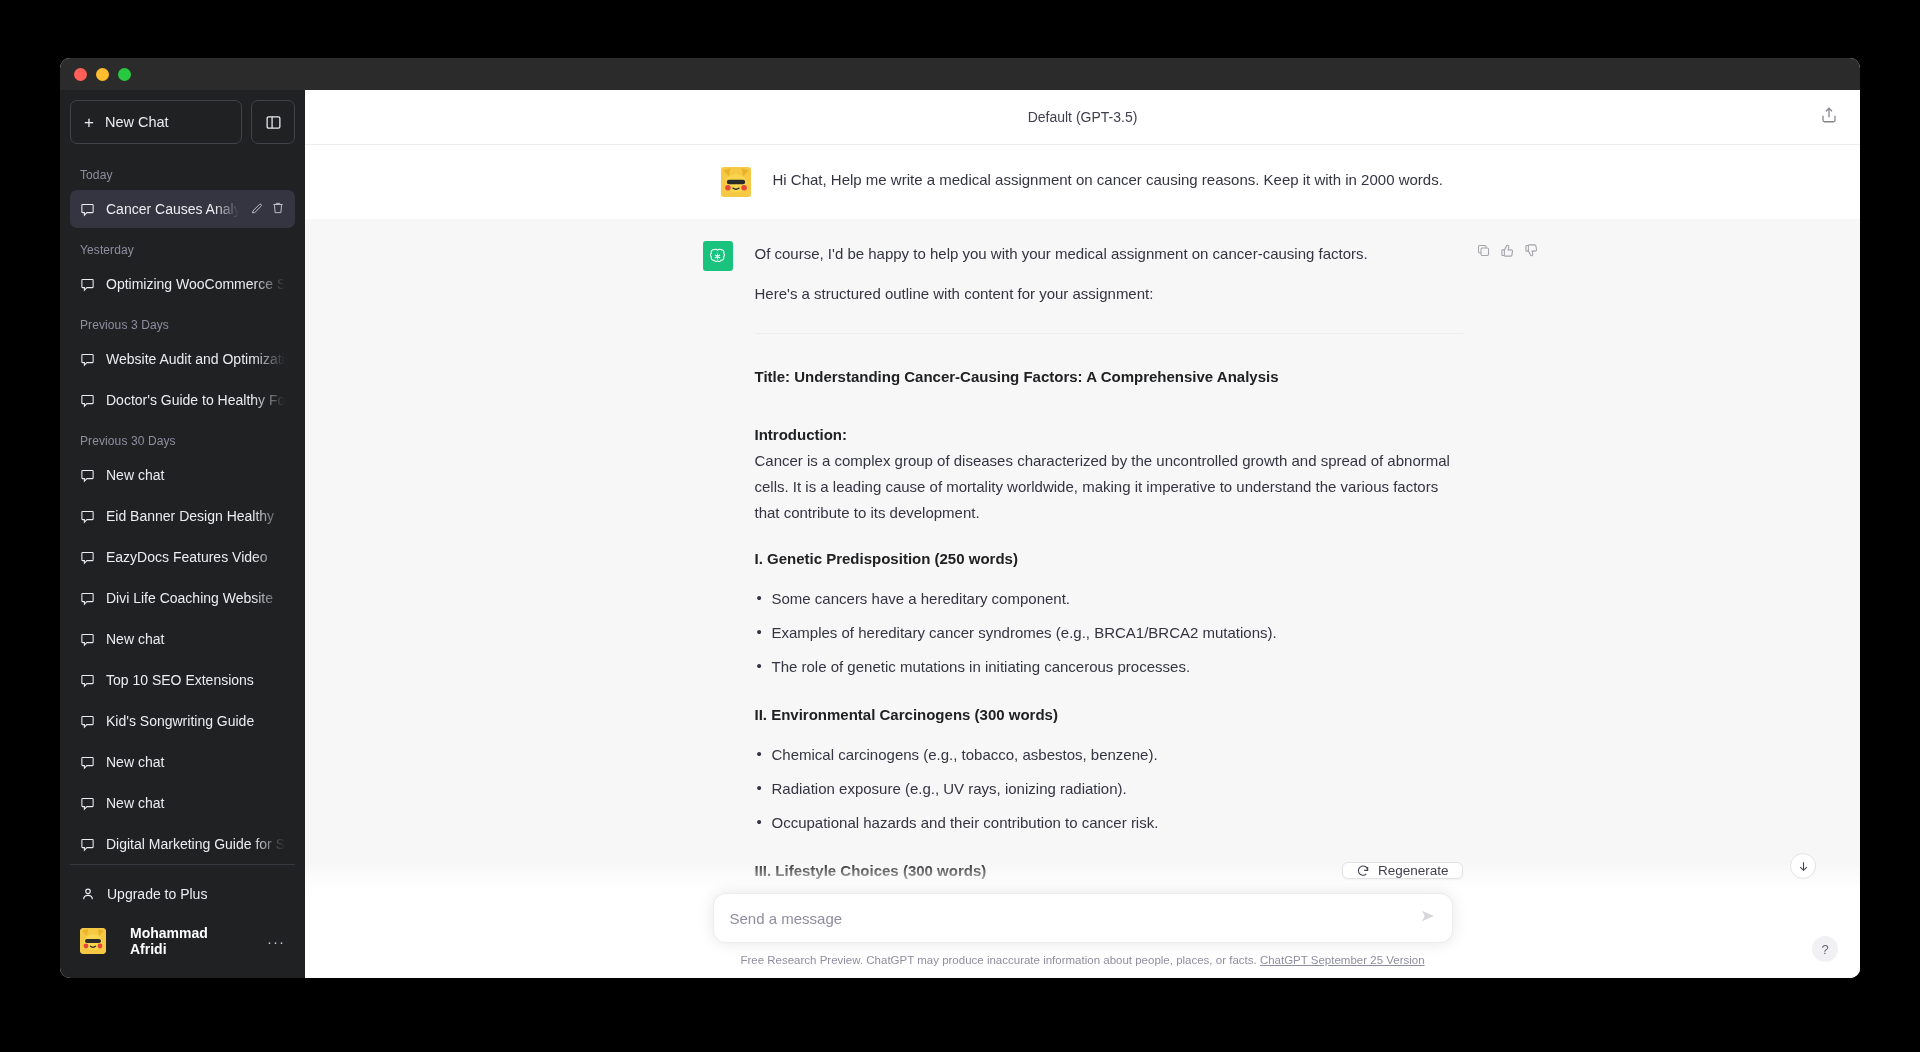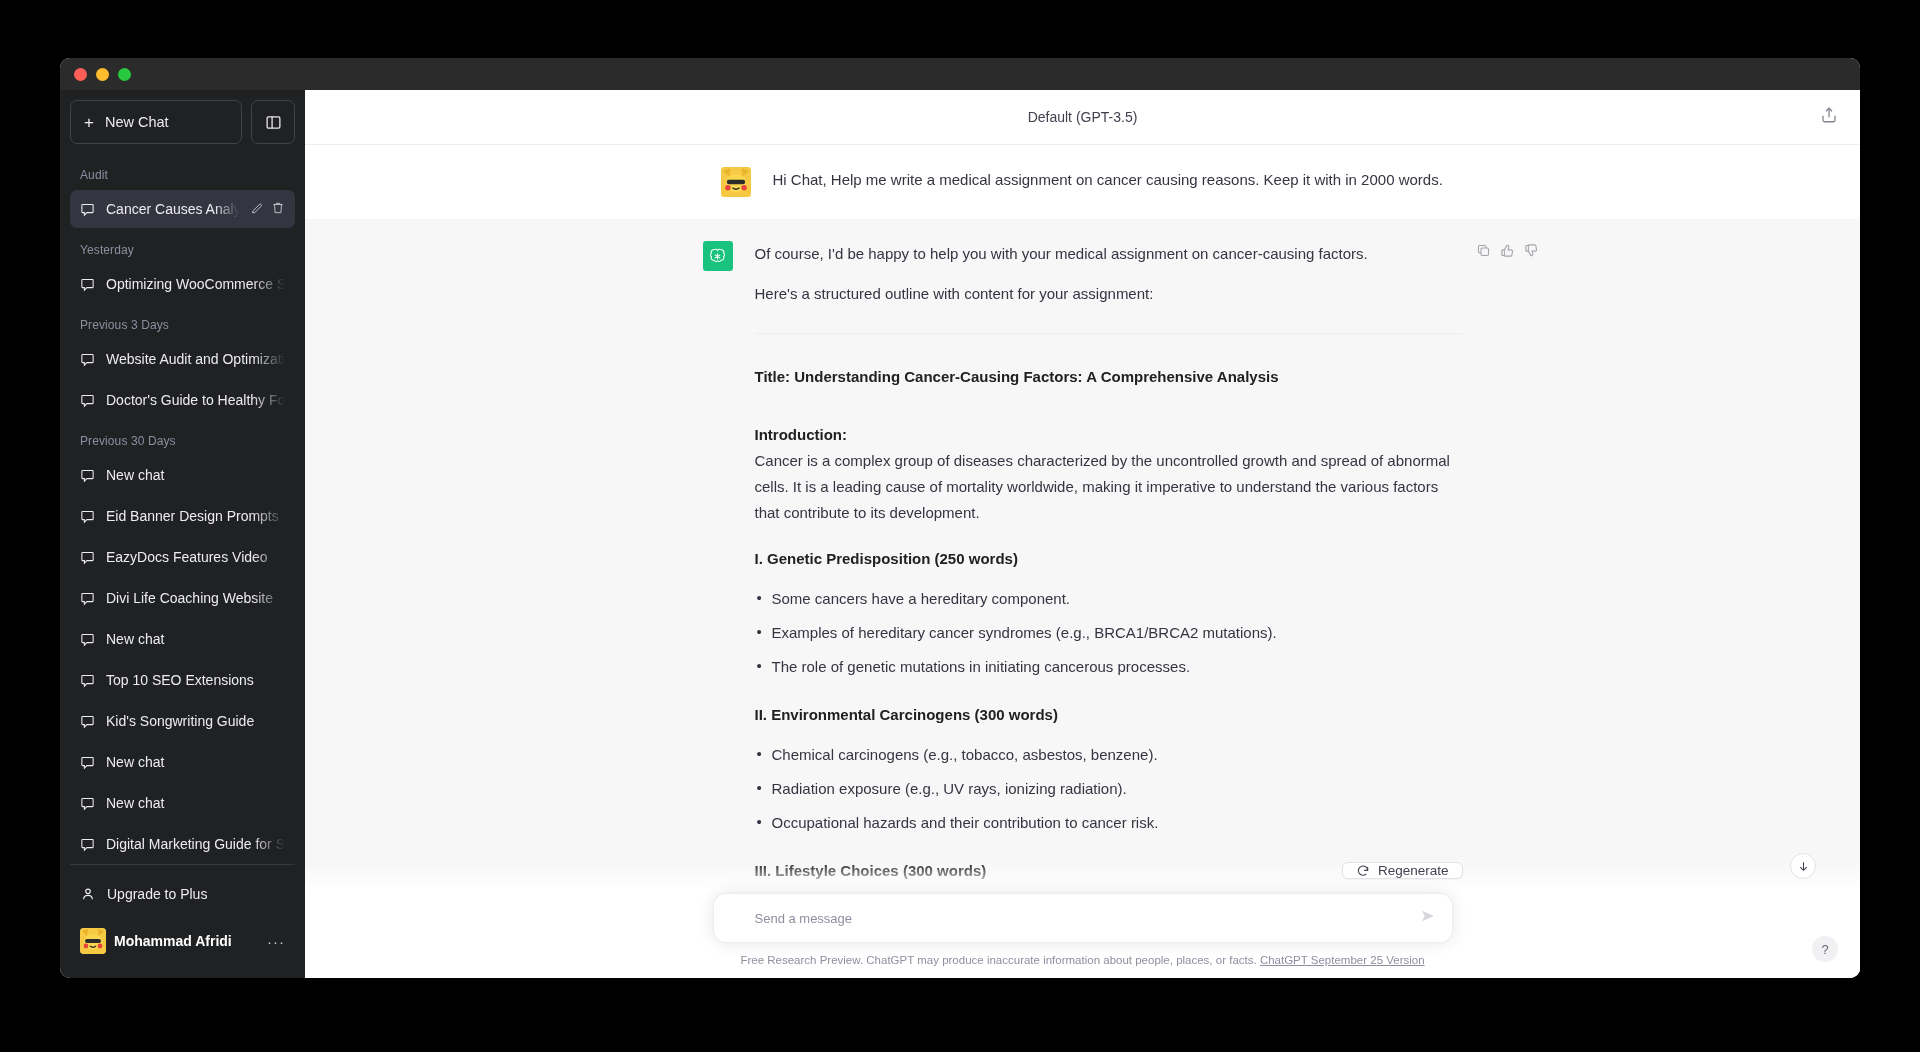--- a/index.html
+++ b/index.html
@@ -114,21 +114,21 @@
     flex: 0 0 auto;
     border-top: 1px solid #37383f;
     padding: 9px 0 14px 0;
   }
   #upgrade-row {
     display: flex; align-items: center; gap: 11px;
     height: 40px; padding: 0 10px;
     color: #ececf1; font-size: 14px; border-radius: 7px; cursor: pointer;
   }
   #user-row {
-    display: flex; align-items: center; gap: 8px;
+    display: flex; align-items: center; gap: 24px;
     height: 46px; padding: 0 10px; margin-top: 4px;
     border-radius: 7px; cursor: pointer;
   }
   #avatar {
     width: 26px; height: 26px; border-radius: 4px;
     flex: 0 0 26px; overflow: hidden; background: #f5c542;
     position: relative;
   }
   #user-name { flex: 1; color: #ffffff; font-size: 14px; font-weight: bold; }
   #user-dots { color: #c5c5d2; font-size: 15px; letter-spacing: 1px; }
@@ -222,24 +222,23 @@
     background: #ffffff;
     border: 1px solid rgba(0,0,0,0.07);
     border-radius: 13px;
     box-shadow: 0 0 16px rgba(0,0,0,0.10);
     display: flex; align-items: center;
     padding: 0 16px;
     height: 50px;
   }
   #message-input {
     flex: 1; border: none; outline: none;
-    font-size: 13px; color: #343541;
+    font-size: 15px; color: #343541;
     font-family: "Liberation Sans", sans-serif;
     background: transparent;
-    margin-left: 25px;
   }
   #message-input::placeholder { color: #8e8ea0; }
   #send-btn { cursor: pointer; opacity: 0.35; padding-left: 8px; }
   #footer-note {
     text-align: center; font-size: 11.5px; color: #8e8ea0;
     margin-top: 11px;
   }
   #footer-note a { color: #8e8ea0; text-decoration: underline; }
   #help-btn {
     position: absolute; right: 22px; bottom: 16px;
@@ -271,21 +270,21 @@
         </div>
         <div id="toggle-sidebar-btn">
           <svg width="17" height="17" viewBox="0 0 24 24" fill="none" stroke="#ececf1" stroke-width="1.8">
             <rect x="3" y="4" width="18" height="16" rx="2"></rect>
             <line x1="10" y1="4" x2="10" y2="20"></line>
           </svg>
         </div>
       </div>
 
       <div id="chat-list">
-          <div class="group-label">Audit</div>
+          <div class="group-label">Today</div>
           <div class="chat-row active">
             <svg width="15" height="15" viewBox="0 0 24 24" fill="none" stroke="#ececf1" stroke-width="1.7" style="flex: 0 0 15px;">
               <path d="M20 4H4a1 1 0 0 0-1 1v11a1 1 0 0 0 1 1h3v4l4-4h9a1 1 0 0 0 1-1V5a1 1 0 0 0-1-1z"></path>
             </svg>
             <span class="chat-title">Cancer Causes Analysi</span>
             <span class="row-actions">
               <span class="ic"><svg width="14" height="14" viewBox="0 0 24 24" fill="none" stroke="#ececf1" stroke-width="1.7">
                   <path d="M4 20h4L19 9a2.1 2.1 0 0 0-3-3L5 17v3z"></path>
                 </svg></span>
               <span class="ic"><svg width="14" height="14" viewBox="0 0 24 24" fill="none" stroke="#ececf1" stroke-width="1.7">
@@ -319,21 +318,21 @@
           <div class="chat-row">
             <svg width="15" height="15" viewBox="0 0 24 24" fill="none" stroke="#ececf1" stroke-width="1.7" style="flex: 0 0 15px;">
               <path d="M20 4H4a1 1 0 0 0-1 1v11a1 1 0 0 0 1 1h3v4l4-4h9a1 1 0 0 0 1-1V5a1 1 0 0 0-1-1z"></path>
             </svg>
             <span class="chat-title">New chat</span>
           </div>
           <div class="chat-row">
             <svg width="15" height="15" viewBox="0 0 24 24" fill="none" stroke="#ececf1" stroke-width="1.7" style="flex: 0 0 15px;">
               <path d="M20 4H4a1 1 0 0 0-1 1v11a1 1 0 0 0 1 1h3v4l4-4h9a1 1 0 0 0 1-1V5a1 1 0 0 0-1-1z"></path>
             </svg>
-            <span class="chat-title">Eid Banner Design Prompts</span>
+            <span class="chat-title">Eid Banner Design Healthy</span>
           </div>
           <div class="chat-row">
             <svg width="15" height="15" viewBox="0 0 24 24" fill="none" stroke="#ececf1" stroke-width="1.7" style="flex: 0 0 15px;">
               <path d="M20 4H4a1 1 0 0 0-1 1v11a1 1 0 0 0 1 1h3v4l4-4h9a1 1 0 0 0 1-1V5a1 1 0 0 0-1-1z"></path>
             </svg>
             <span class="chat-title">EazyDocs Features Video</span>
           </div>
           <div class="chat-row">
             <svg width="15" height="15" viewBox="0 0 24 24" fill="none" stroke="#ececf1" stroke-width="1.7" style="flex: 0 0 15px;">
               <path d="M20 4H4a1 1 0 0 0-1 1v11a1 1 0 0 0 1 1h3v4l4-4h9a1 1 0 0 0 1-1V5a1 1 0 0 0-1-1z"></path>

